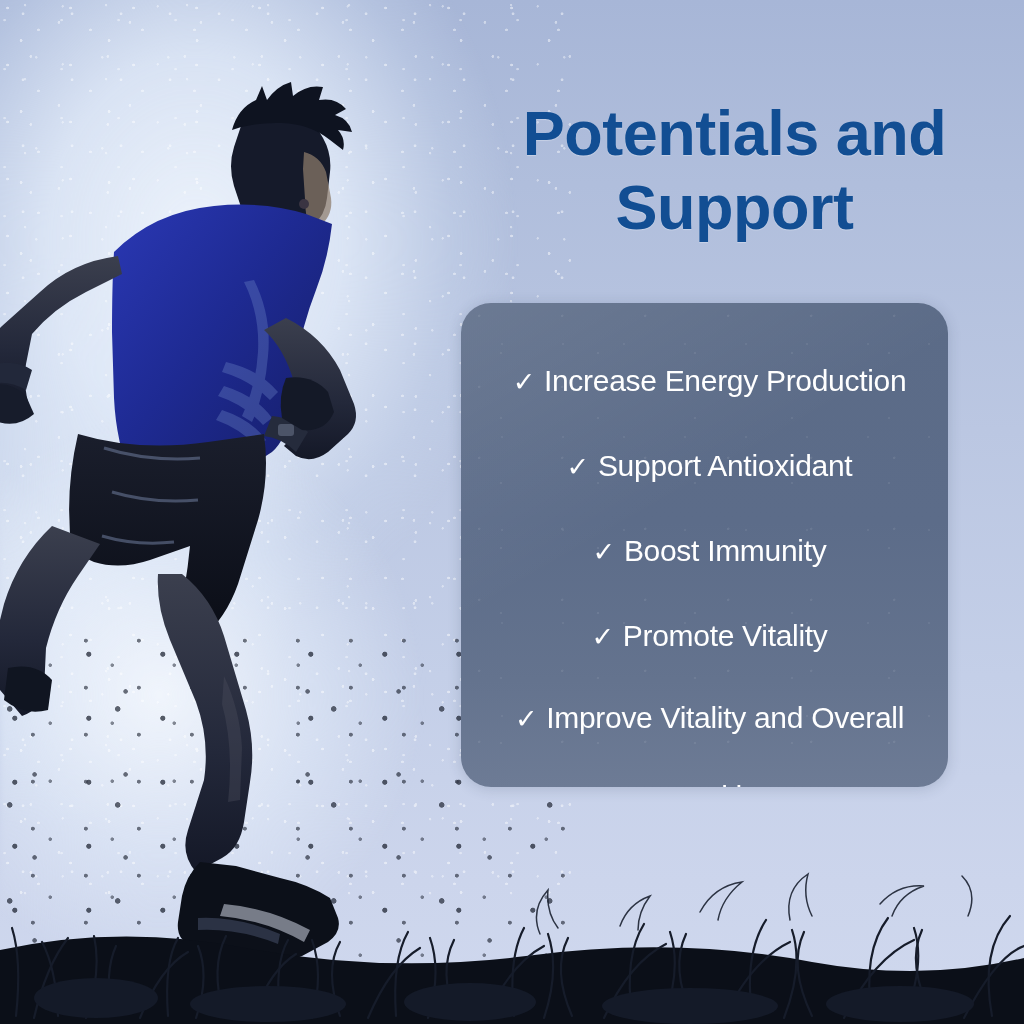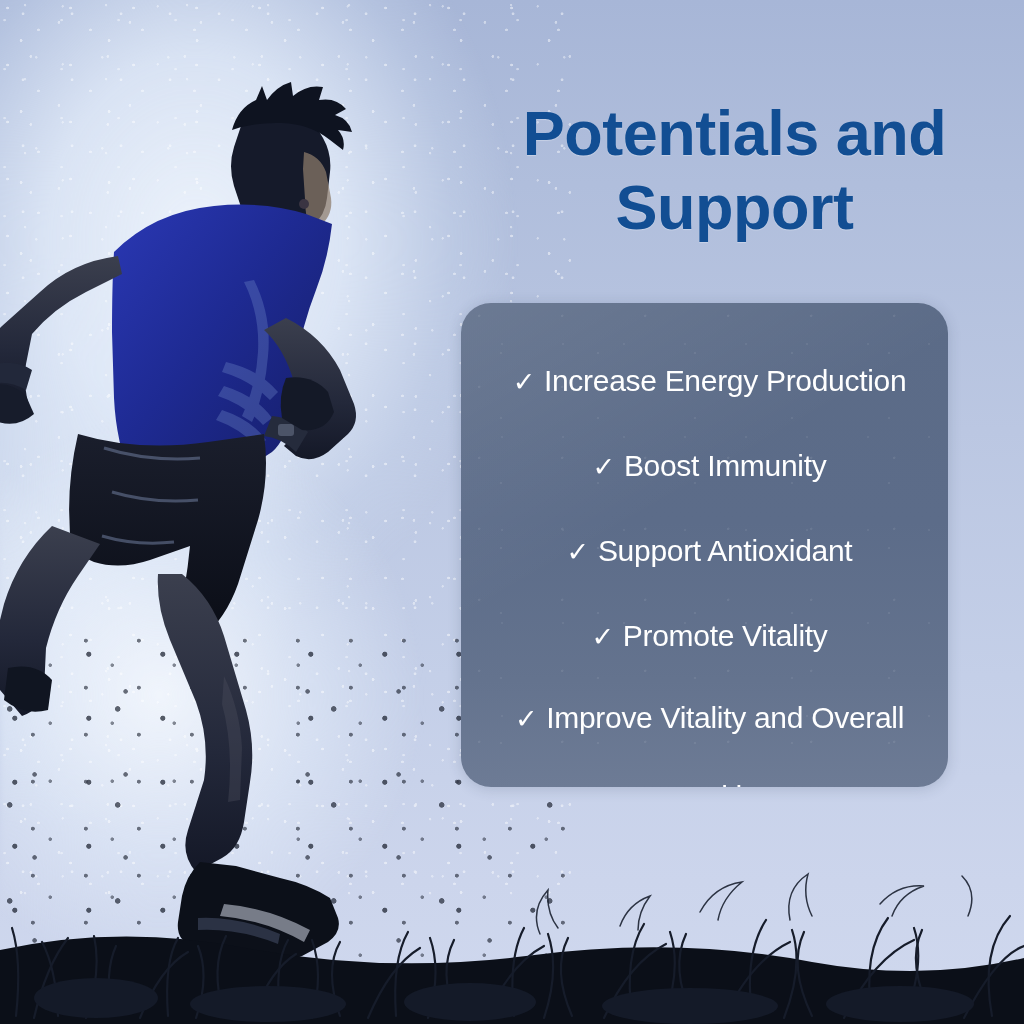--- a/index.html
+++ b/index.html
@@ -285,25 +285,25 @@
 
   <div class="panel">
     <div class="grain"></div>
     <div class="list">
 
       <div class="item">
         <span class="tick">✓</span><span class="txt">Increase Energy Production</span>
       </div>
 
       <div class="item">
+        <span class="tick">✓</span><span class="txt">Support Antioxidant</span>
+      </div>
+
+      <div class="item">
         <span class="tick">✓</span><span class="txt">Boost Immunity</span>
-      </div>
-
-      <div class="item">
-        <span class="tick">✓</span><span class="txt">Support Antioxidant</span>
       </div>
 
       <div class="item">
         <span class="tick">✓</span><span class="txt">Promote Vitality</span>
       </div>
 
       <div class="item wrap">
         <span class="tick">✓</span><span class="txt">Improve Vitality and Overall Health</span>
       </div>
 

